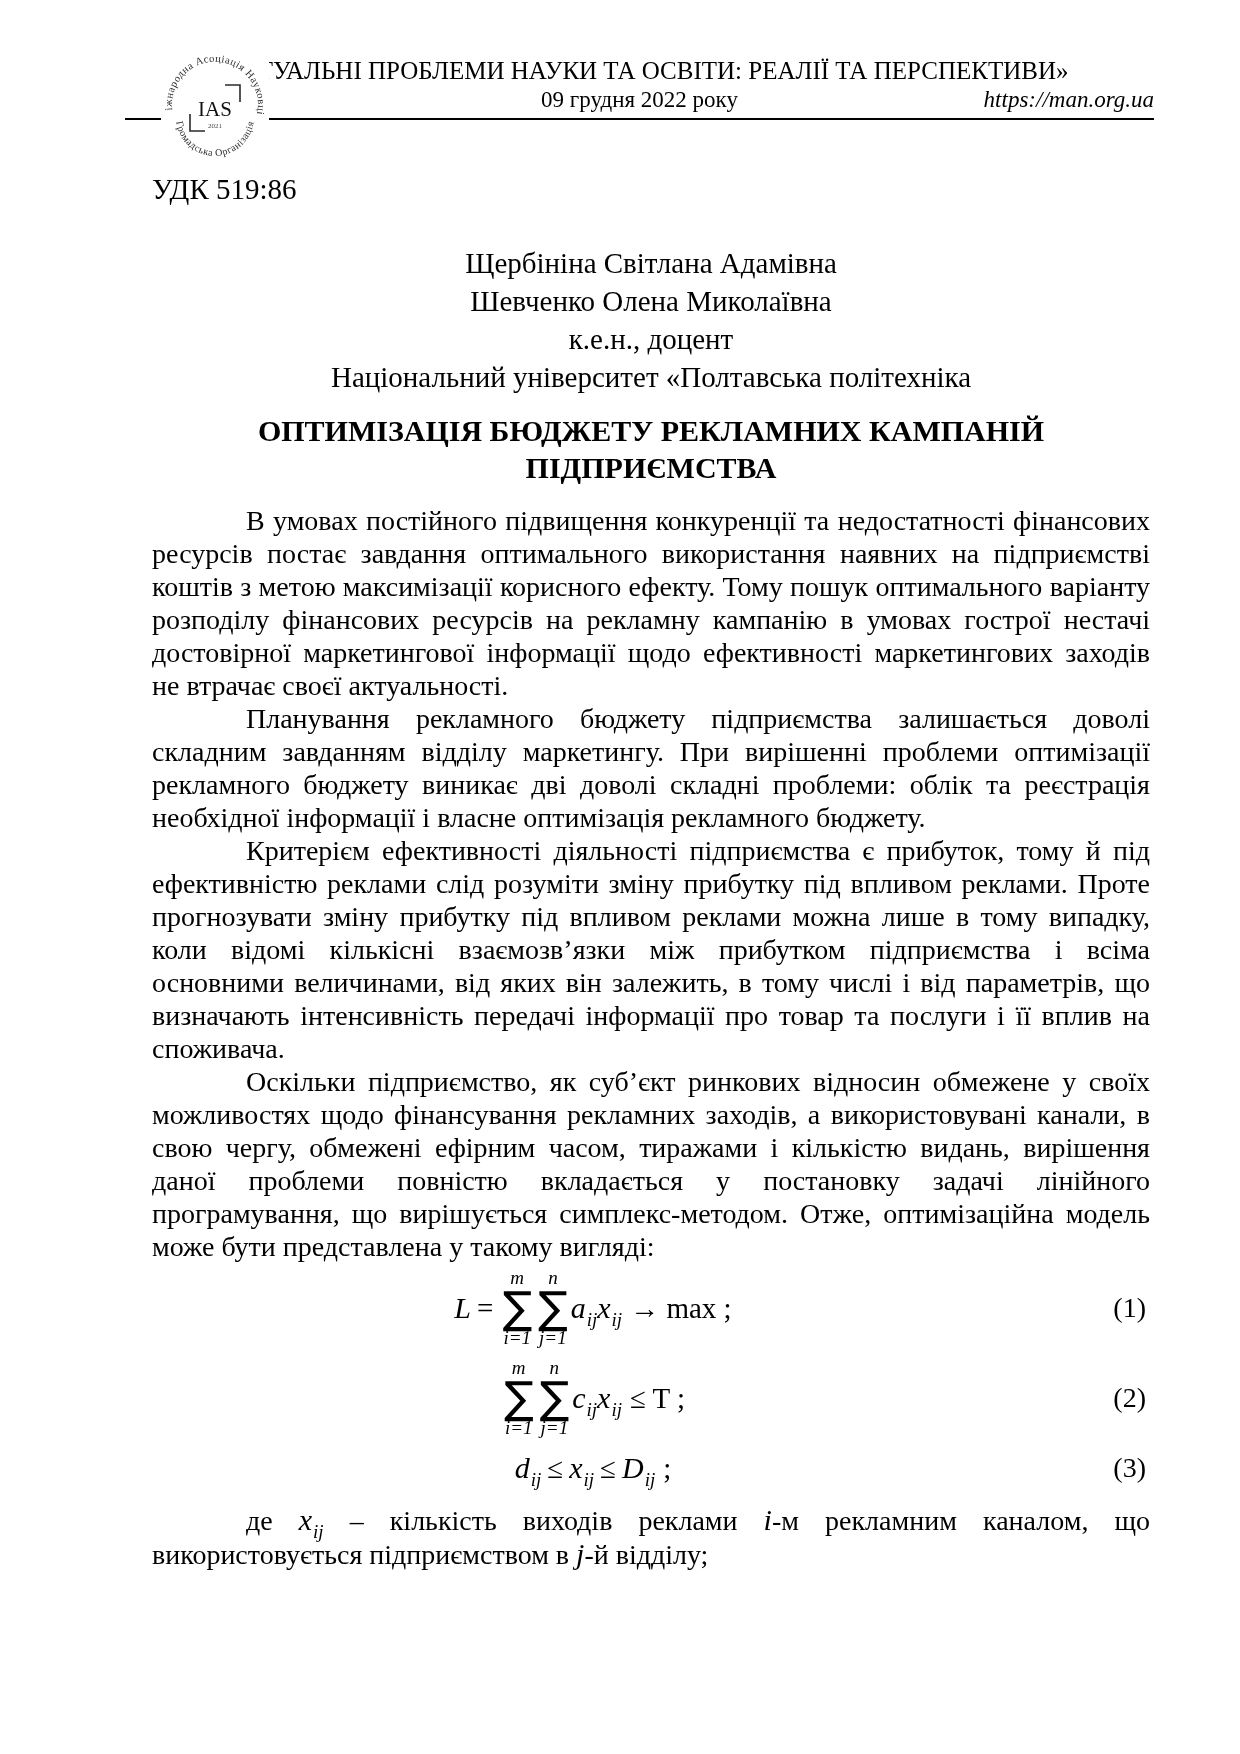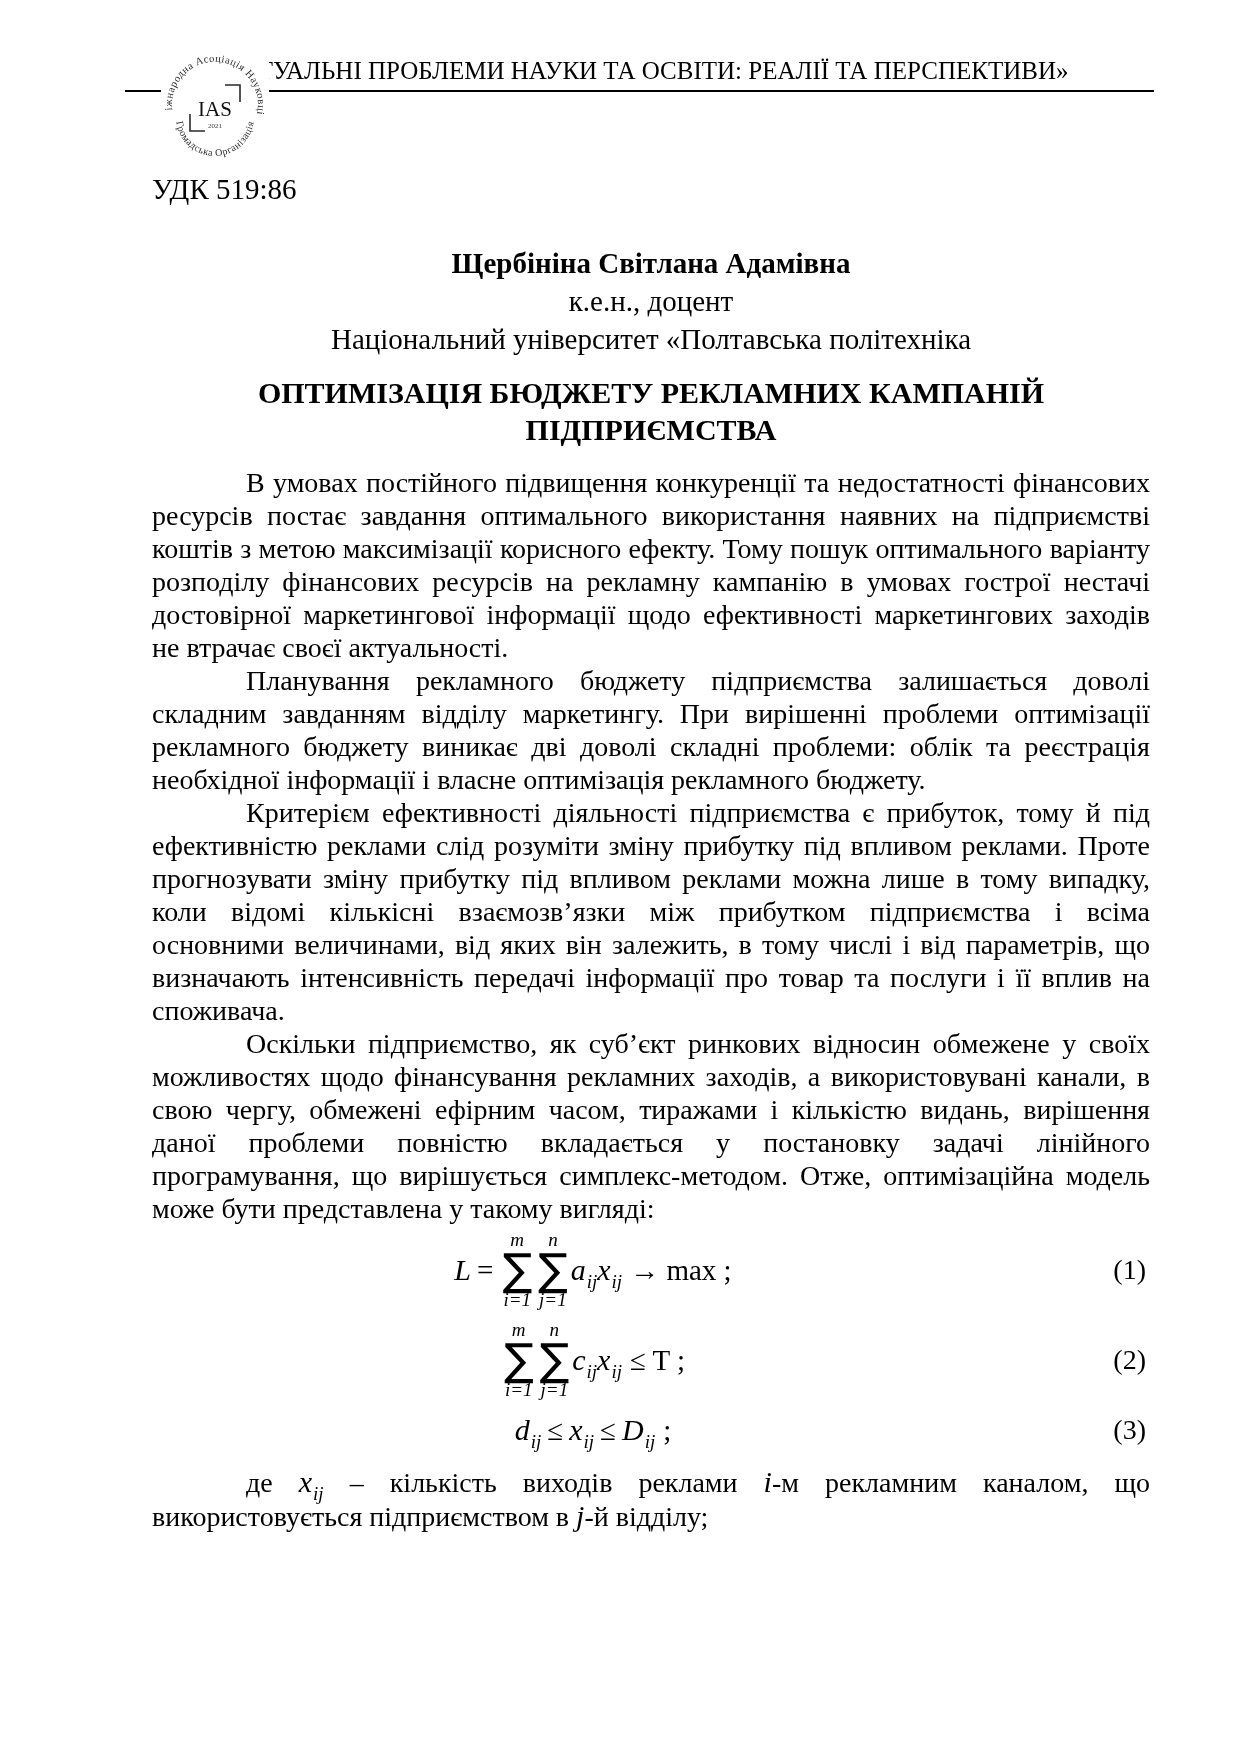--- a/index.html
+++ b/index.html
@@ -23,21 +23,21 @@
 
   .logo { position:absolute; left:36px; top:-2px; width:108px; height:108px; background:#fff; }
   .logo svg { display:block; }
 
   
   .main { position:absolute; top:162px; left:152px; right:90px; }
 
   .udc { font-size:29px; line-height:38px; margin-top:8px; }
 
   .authors { text-align:center; margin-top:36px; font-size:29px; line-height:38px; }
-  .authors .bold { font-weight:bold; }
+  .authors .bold { font-weight:normal; }
 
   .doc-title {
     text-align:center; font-weight:bold; font-size:30px; line-height:37px;
     margin:16px 0 0 0;
   }
 
   .body-par {
     margin:0; text-align:justify;
     font-size:28px; line-height:33px;
     text-indent:94px;
@@ -82,30 +82,35 @@
           <textPath href="#arcBot" startOffset="50%" text-anchor="middle">Громадська Організація</textPath>
         </text>
         <path d="M 64,31 L 79,31 L 79,48" fill="none" stroke="#2a2a2a" stroke-width="1.6"></path>
         <path d="M 44,77 L 29,77 L 29,60" fill="none" stroke="#2a2a2a" stroke-width="1.6"></path>
         <text x="54" y="62" font-size="21" font-family="Liberation Serif, serif" text-anchor="middle" fill="#111">IAS</text>
         <text x="54" y="74" font-size="7" font-family="Liberation Serif, serif" text-anchor="middle" fill="#444">2021</text>
       </svg>
     </div>
     <div class="header-lines">
       <div class="h-line2">«АКТУАЛЬНІ ПРОБЛЕМИ НАУКИ ТА ОСВІТИ: РЕАЛІЇ ТА ПЕРСПЕКТИВИ»</div>
+      <div class="h-line3">
+        <span>09 грудня 2022 року</span>
+        <span class="h-url">https://man.org.ua</span>
+      </div>
     </div>
     <div class="header-rule"></div>
   </div>
 
   <div class="main">
 
     <div class="udc">УДК 519:86</div>
 
     <div class="authors">
       <div class="bold">Щербініна Світлана Адамівна</div>
+      <div class="bold">Шевченко Олена Миколаївна</div>
       <div>к.е.н., доцент</div>
       <div>Національний університет «Полтавська політехніка</div>
     </div>
 
     <h1 class="doc-title">
       <span>ОПТИМІЗАЦІЯ БЮДЖЕТУ РЕКЛАМНИХ КАМПАНІЙ</span><br>
       <span>ПІДПРИЄМСТВА</span>
     </h1>
 
     <p class="body-par first">В умовах постійного підвищення конкуренції та недостатності фінансових ресурсів постає завдання оптимального використання наявних на підприємстві коштів з метою максимізації корисного ефекту. Тому пошук оптимального варіанту розподілу фінансових ресурсів на рекламну кампанію в умовах гострої нестачі достовірної маркетингової інформації щодо ефективності маркетингових заходів не втрачає своєї актуальності.</p>

